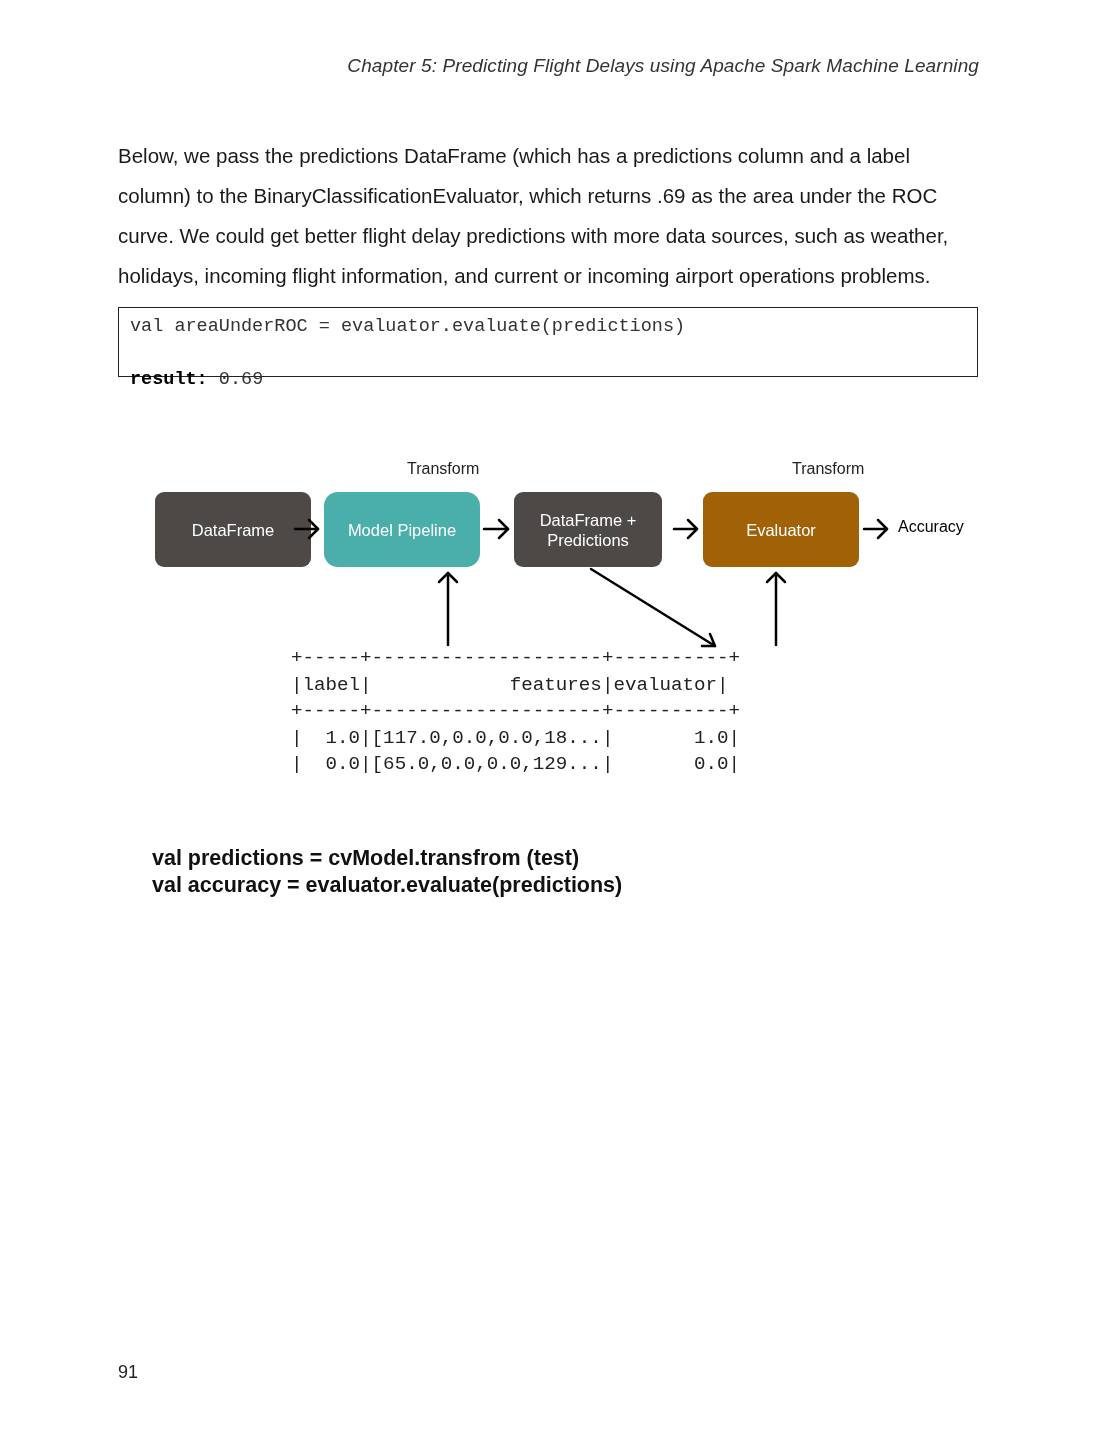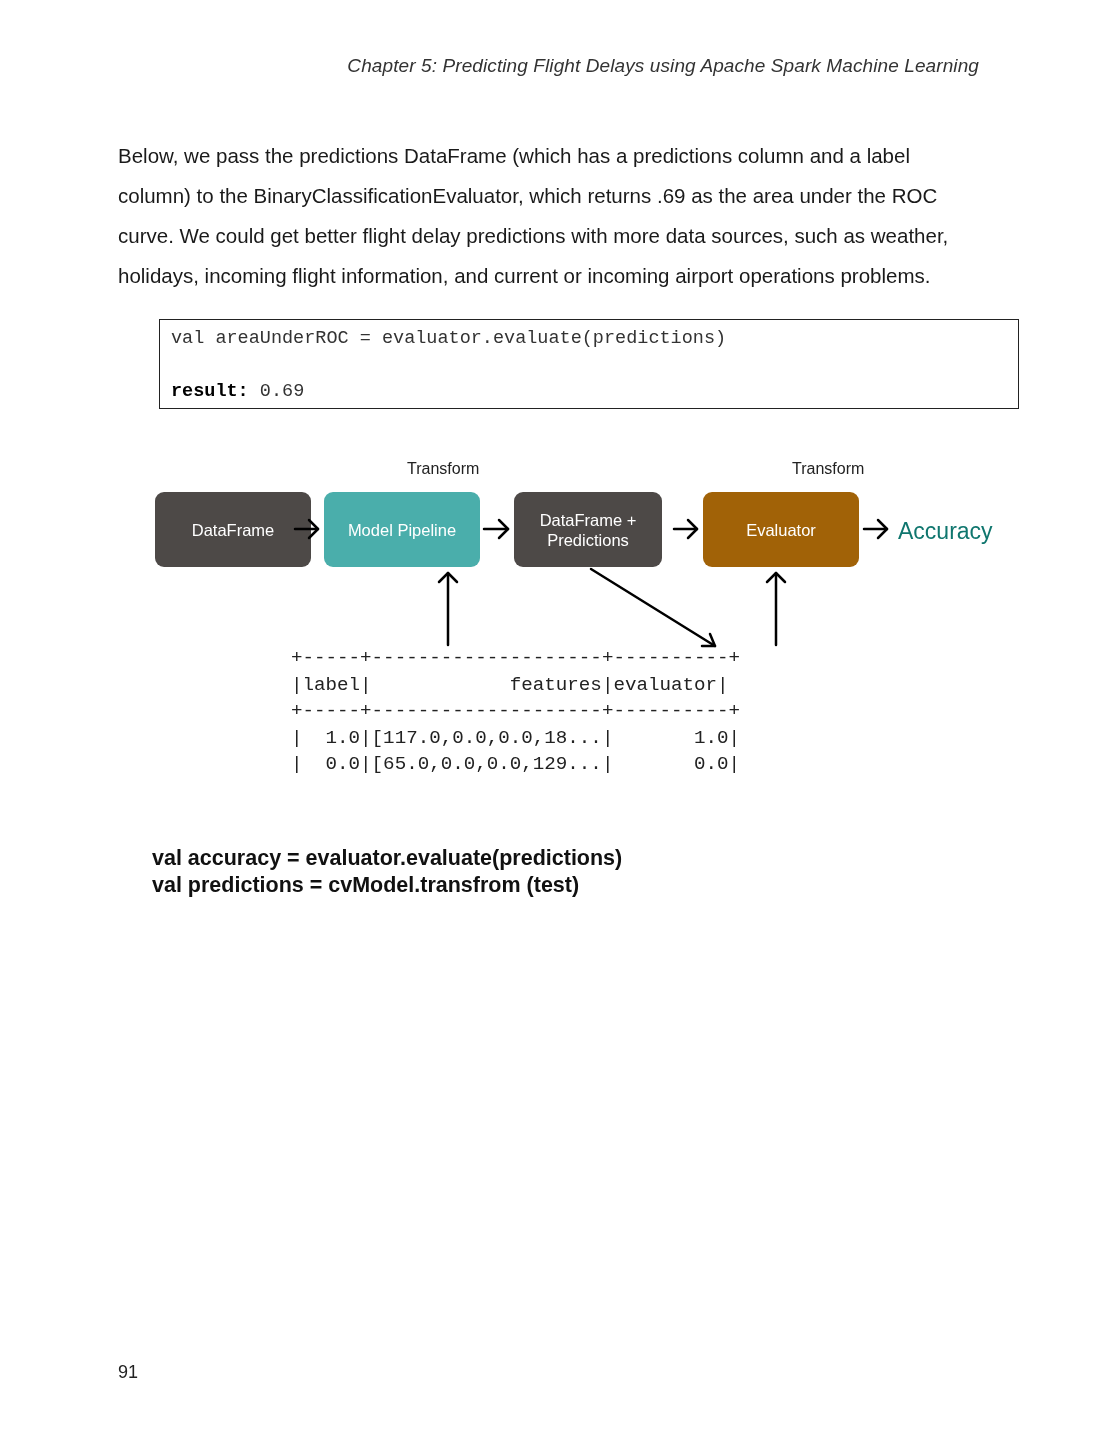--- a/index.html
+++ b/index.html
@@ -1,28 +1,28 @@
 <!DOCTYPE html>
 <html><head>
 <meta charset="utf-8">
 <style>
   html, body { margin: 0; padding: 0; background: #ffffff; }
   body { width: 1097px; height: 1440px; position: relative; overflow: hidden; font-family: "DejaVu Sans", sans-serif; color: #1a1a1a; }
   .header { position: absolute; right: 118px; top: 55px; font-family: "Liberation Sans", sans-serif; font-style: italic; font-size: 19px; color: #333; letter-spacing: 0.1px; }
   .para { position: absolute; left: 118px; top: 136px; width: 840px; font-family: "Liberation Sans", sans-serif; font-size: 20.5px; line-height: 40px; color: #1a1a1a; }
-  .codebox { position: absolute; left: 118px; top: 319px; width: 860px; height: 90px; border: 1px solid #222; box-sizing: border-box; font-family: "Liberation Mono", monospace; font-size: 18.5px; color: #333; margin-left: 41px; }
+  .codebox { position: absolute; left: 118px; top: 307px; width: 860px; height: 70px; border: 1px solid #222; box-sizing: border-box; font-family: "Liberation Mono", monospace; font-size: 18.5px; color: #333; }
   .codebox .l1 { position: absolute; left: 11px; top: 8px; white-space: pre; }
   .codebox .l2 { position: absolute; left: 11px; top: 61px; white-space: pre; }
   .codebox .kw { font-weight: bold; color: #000; }
   .stage-label { position: absolute; font-family: "Liberation Sans", sans-serif; font-size: 16px; color: #222; margin-left: 44px; }
   .box { position: absolute; border-radius: 9px; color: #fff; display: flex; align-items: center; justify-content: center; text-align: center; font-family: "Liberation Sans", sans-serif; font-size: 16.5px; line-height: 20px; }
   .dark { background: #4d4947; }
   .teal { background: #4aaeab; }
   .green { background: #a16207; }
-  .accuracy { position: absolute; left: 898px; top: 518px; font-family: "Liberation Sans", sans-serif; font-size: 23px; color: #0f766e; }
+  .accuracy { position: absolute; left: 898px; top: 518px; font-family: "Liberation Sans", sans-serif; font-size: 16px; color: #000000; }
   svg.arrows { position: absolute; left: 0; top: 0; width: 1097px; height: 800px; pointer-events: none; }
   .ascii { position: absolute; left: 291px; top: 645px; font-family: "Liberation Mono", monospace; font-size: 19.2px; line-height: 26.5px; color: #222; white-space: pre; margin: 0; }
   .boldcode { position: absolute; left: 152px; top: 845px; font-family: "Liberation Sans", sans-serif; font-weight: bold; font-size: 21.5px; line-height: 27px; color: #111; }
   .pagenum { position: absolute; left: 118px; top: 1362px; font-family: "Liberation Sans", sans-serif; font-size: 18px; color: #222; }
 </style>
 </head>
 <body>
 
 <div class="header">Chapter 5: Predicting Flight Delays using Apache Spark Machine Learning</div>
 
@@ -33,21 +33,21 @@
   <div class="l2"><span class="kw">result:</span><span> 0.69</span></div>
 </div>
 
 <div>
   <div class="stage-label" style="left:363px; top:460px;">Transform</div>
   <div class="stage-label" style="left:748px; top:460px;">Transform</div>
 
   <div class="box dark" style="left:135px; top:492px; width:156px; height:75px;margin-left:20px;">
     <span>DataFrame</span>
   </div>
-  <div class="box teal" style="left:324px; top:492px; width:156px; height:75px;">
+  <div class="box teal" style="left:324px; top:492px; width:156px; height:75px;border-radius:14px;">
     <span>Model Pipeline</span>
   </div>
   <div class="box dark" style="left:514px; top:492px; width:148px; height:75px; flex-direction:column;">
     <span>DataFrame +</span>
     <span>Predictions</span>
   </div>
   <div class="box green" style="left:703px; top:492px; width:156px; height:75px;">
     <span>Evaluator</span>
   </div>
   <div class="accuracy">Accuracy</div>
@@ -88,18 +88,18 @@
     </g>
   </svg>
 
   <pre class="ascii"><span>+-----+--------------------+----------+</span>
 <span>|label|            features|evaluator|</span>
 <span>+-----+--------------------+----------+</span>
 <span>|  1.0|[117.0,0.0,0.0,18...|       1.0|</span>
 <span>|  0.0|[65.0,0.0,0.0,129...|       0.0|</span></pre>
 
   <div class="boldcode">
+    <div>val predictions = cvModel.transfrom (test)</div>
     <div>val accuracy = evaluator.evaluate(predictions)</div>
-    <div>val predictions = cvModel.transfrom (test)</div>
   </div>
 </div>
 
 <div class="pagenum">91</div>
 
 </body></html>

